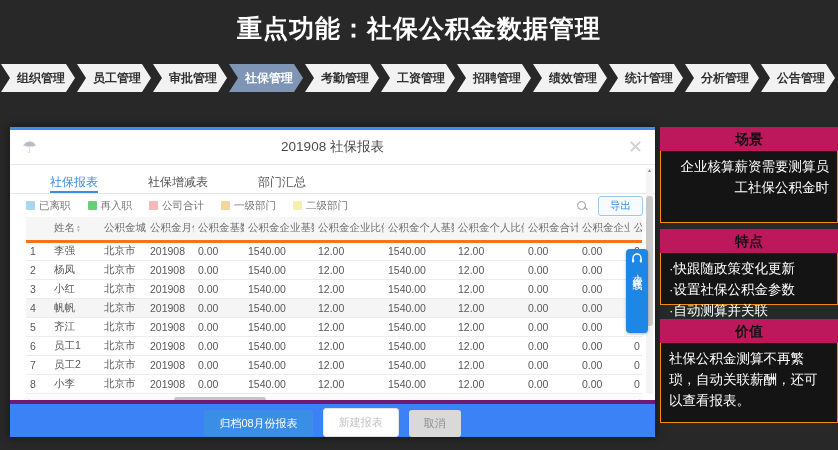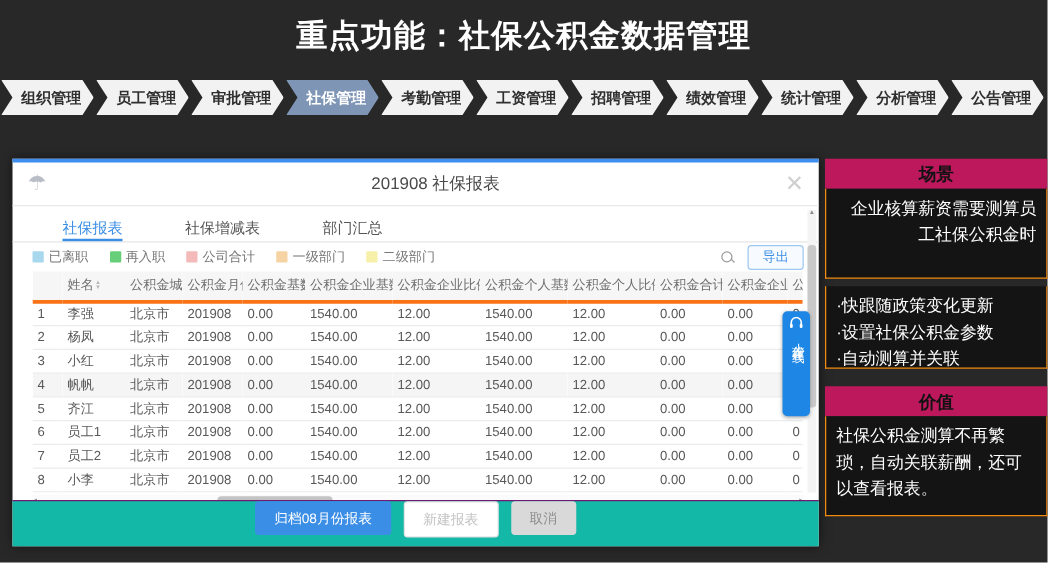--- a/index.html
+++ b/index.html
@@ -16,21 +16,21 @@
     color:#2f2f2f; font-size:12px; font-weight:bold; white-space:nowrap; cursor:pointer;
     clip-path:polygon(0 0, calc(100% - 9px) 0, 100% 50%, calc(100% - 9px) 100%, 0 100%, 9px 50%); }
   .nav-tab.active { background:#7e95b6; color:#fff; }
 
   
   .modal { position:absolute; left:10px; top:127px; width:645px; height:310px; background:#fff;
     border-top:3px solid #3e8ef0; box-shadow:0 0 8px rgba(0,0,0,.55); }
   .modal-header { height:35px; display:flex; align-items:center; padding:0 12px;
     border-bottom:1px solid #e9e9e9; position:relative; }
   .logo-umbrella { font-size:17px; color:#b9bec6; }
-  .modal-title { position:absolute; left:16px; width:100%; text-align:center; font-size:13.5px; color:#4a4a4a; }
+  .modal-title { position:absolute; left:0; width:100%; text-align:center; font-size:13.5px; color:#4a4a4a; }
   .close-x { margin-left:auto; font-size:18px; color:#cfcfcf; cursor:pointer; z-index:2; }
 
   .modal-tabs { display:flex; gap:50px; padding:9px 0 0 40px; height:29px; border-bottom:1px solid #e6e6e6; }
   .m-tab { font-size:12px; color:#555; padding-bottom:6px; cursor:pointer; }
   .m-tab.active { color:#3a8ee6; border-bottom:2px solid #3a8ee6; }
 
   .legend-row { height:23px; display:flex; align-items:center; padding:0 12px 0 16px; }
   .legend-item { display:flex; align-items:center; margin-right:17px; }
   .legend-key { width:9px; height:9px; border-radius:1px; display:inline-block; }
   .legend-label { font-size:10.5px; color:#777; margin-left:4px; }
@@ -58,43 +58,43 @@
   
   .hscroll { position:absolute; left:16px; right:12px; top:266px; height:9px; background:#fbfbfb; }
   .hscroll .arrow { position:absolute; top:0; font-size:7px; color:#8c8c8c; line-height:9px; cursor:pointer; }
   .hscroll .a-left { left:0; } .hscroll .a-right { right:0; }
   .hscroll .thumb { position:absolute; left:148px; width:92px; top:1px; height:7px; background:#c4c4c4; border-radius:3px; cursor:grab; }
   .vscroll { position:absolute; right:2px; top:38px; height:226px; width:7px; background:#f4f4f4; }
   .vscroll .up { position:absolute; top:-2px; left:0; width:7px; text-align:center; font-size:6px; color:#8c8c8c; }
   .vscroll .thumb { position:absolute; top:28px; left:0; width:7px; height:130px; background:#c9c9c9; border-radius:3px; cursor:grab; }
 
   
-  .modal-footer { position:absolute; left:0; bottom:0; width:100%; height:37px; border-top:1px solid #701a75;
-    display:flex; align-items:flex-start; justify-content:center; gap:10px; background:#14b8a6; }
+  .modal-footer { position:absolute; left:0; bottom:0; width:100%; height:37px; border-top:4px solid #701a75;
+    display:flex; align-items:flex-end; justify-content:center; gap:10px; background:#3b82f6; }
   .btn { font-size:11px; border-radius:3px; padding:6px 15px; cursor:pointer; border:none; }
   .btn.primary { background:#3a8ee6; color:#fff; }
   .btn.default { background:#fff; color:#c3c3c3; border:1px solid #e3e3e3; }
   .btn.gray { background:#d9d9d9; color:#8f8f8f; }
 
   
   .chat-widget { position:absolute; left:626px; top:249px; width:22px; height:84px; background:#1e87e5;
     border-radius:4px; display:flex; flex-direction:column; align-items:center; padding-top:4px; cursor:pointer;
     box-shadow:0 1px 3px rgba(0,0,0,.3); }
   .chat-label { writing-mode:vertical-rl; text-orientation:upright; color:#fff; font-size:10px;
     letter-spacing:2px; margin-top:2px; }
 
   
   .sidebar { position:absolute; left:660px; top:127px; width:178px; }
   .side-sec { margin-bottom:0; }
   .side-head { background:#be185d; color:#121212; font-size:14px; font-weight:bold; text-align:center;
     height:24px; line-height:24px; }
   .side-body { background:#141414; border:1px solid #f28c11; border-top:none; color:#fff;
     font-size:13.5px; line-height:21px; padding:5px 8px; }
   .sec-0 .side-body { height:72px;text-align:right; }
-  .sec-1 { margin-top:6px; } .sec-1 .side-body { height:66px; }
+  .sec-1 { margin-top:6px; } .sec-1 .side-body { height:52px; }
   .sec-2 { margin-top:14px; } .sec-2 .side-body { height:80px; }
 </style>
 </head>
 <body>
 
 <div class="page-title">重点功能：社保公积金数据管理</div>
 
 <div class="nav">
     <div class="nav-tab">组织管理</div>
     <div class="nav-tab">员工管理</div>
@@ -328,20 +328,21 @@
 </div>
 
 <div class="sidebar">
     <div class="side-sec sec-0">
       <div class="side-head">场景</div>
       <div class="side-body">
         <div>企业核算薪资需要测算员工社保公积金时</div>
       </div>
     </div>
     <div class="side-sec sec-1">
+      <div class="side-head">特点</div>
       <div class="side-body">
         <div>·快跟随政策变化更新</div>
         <div>·设置社保公积金参数</div>
         <div>·自动测算并关联</div>
       </div>
     </div>
     <div class="side-sec sec-2">
       <div class="side-head">价值</div>
       <div class="side-body">
         <div>社保公积金测算不再繁琐，自动关联薪酬，还可以查看报表。</div>

